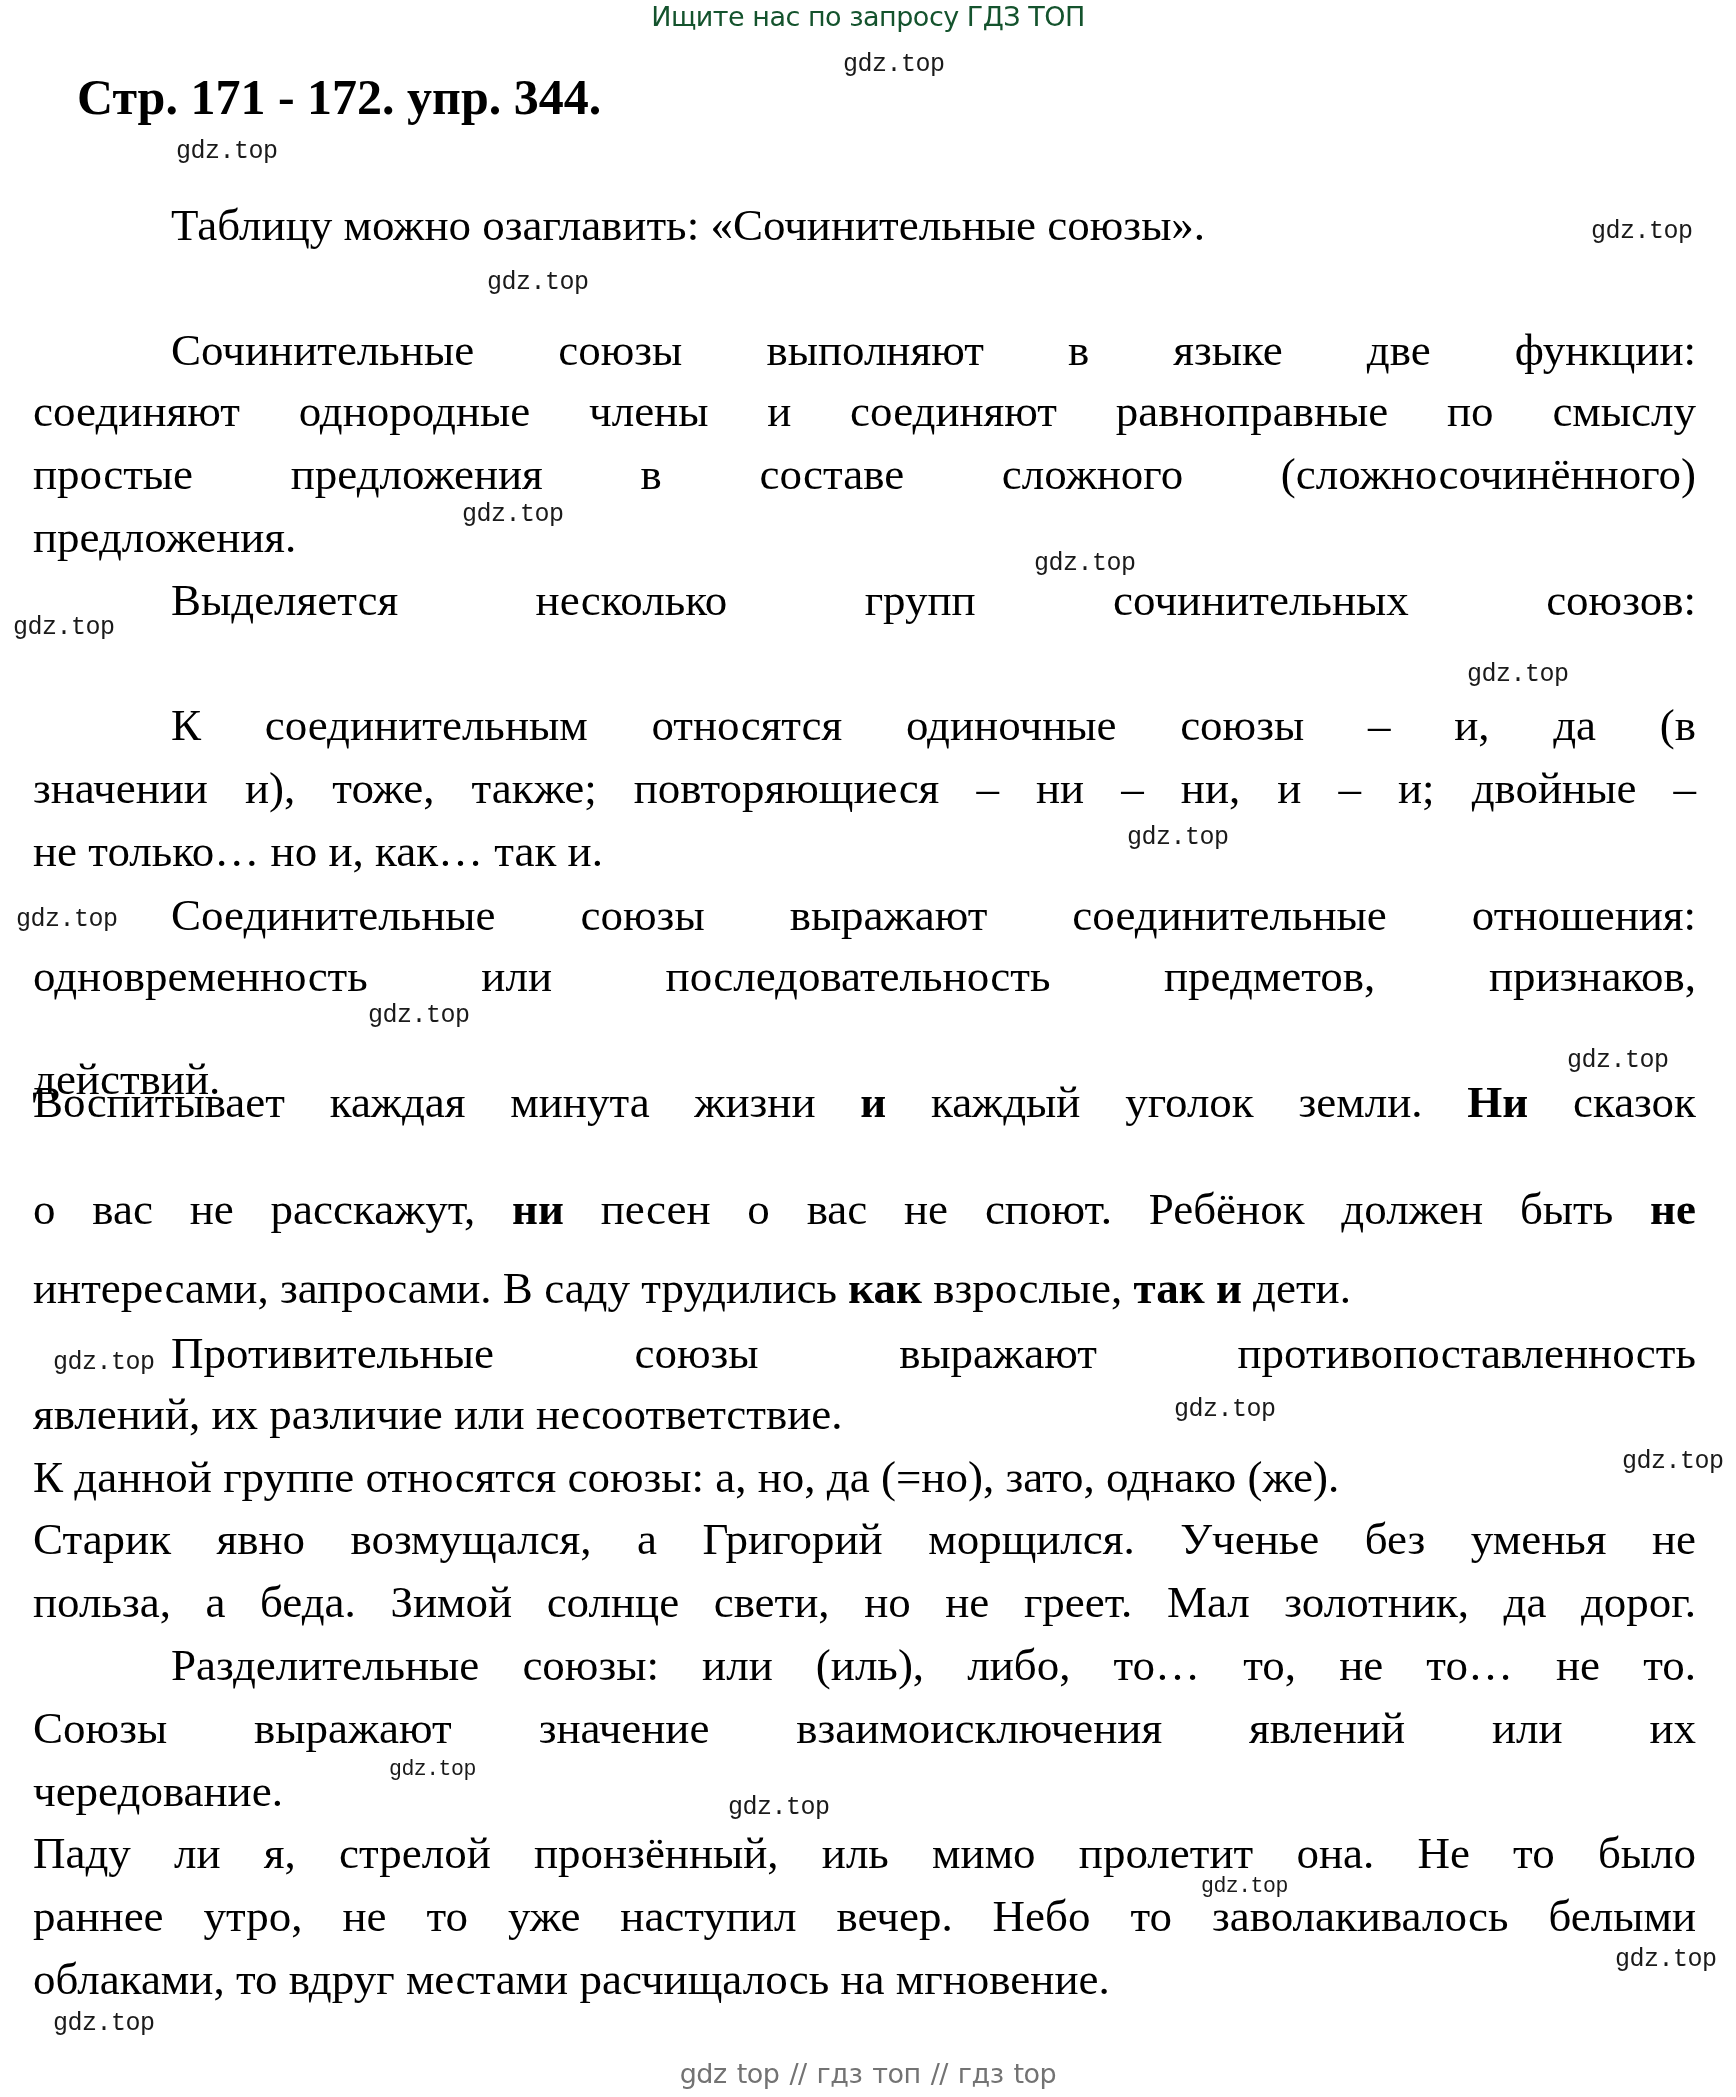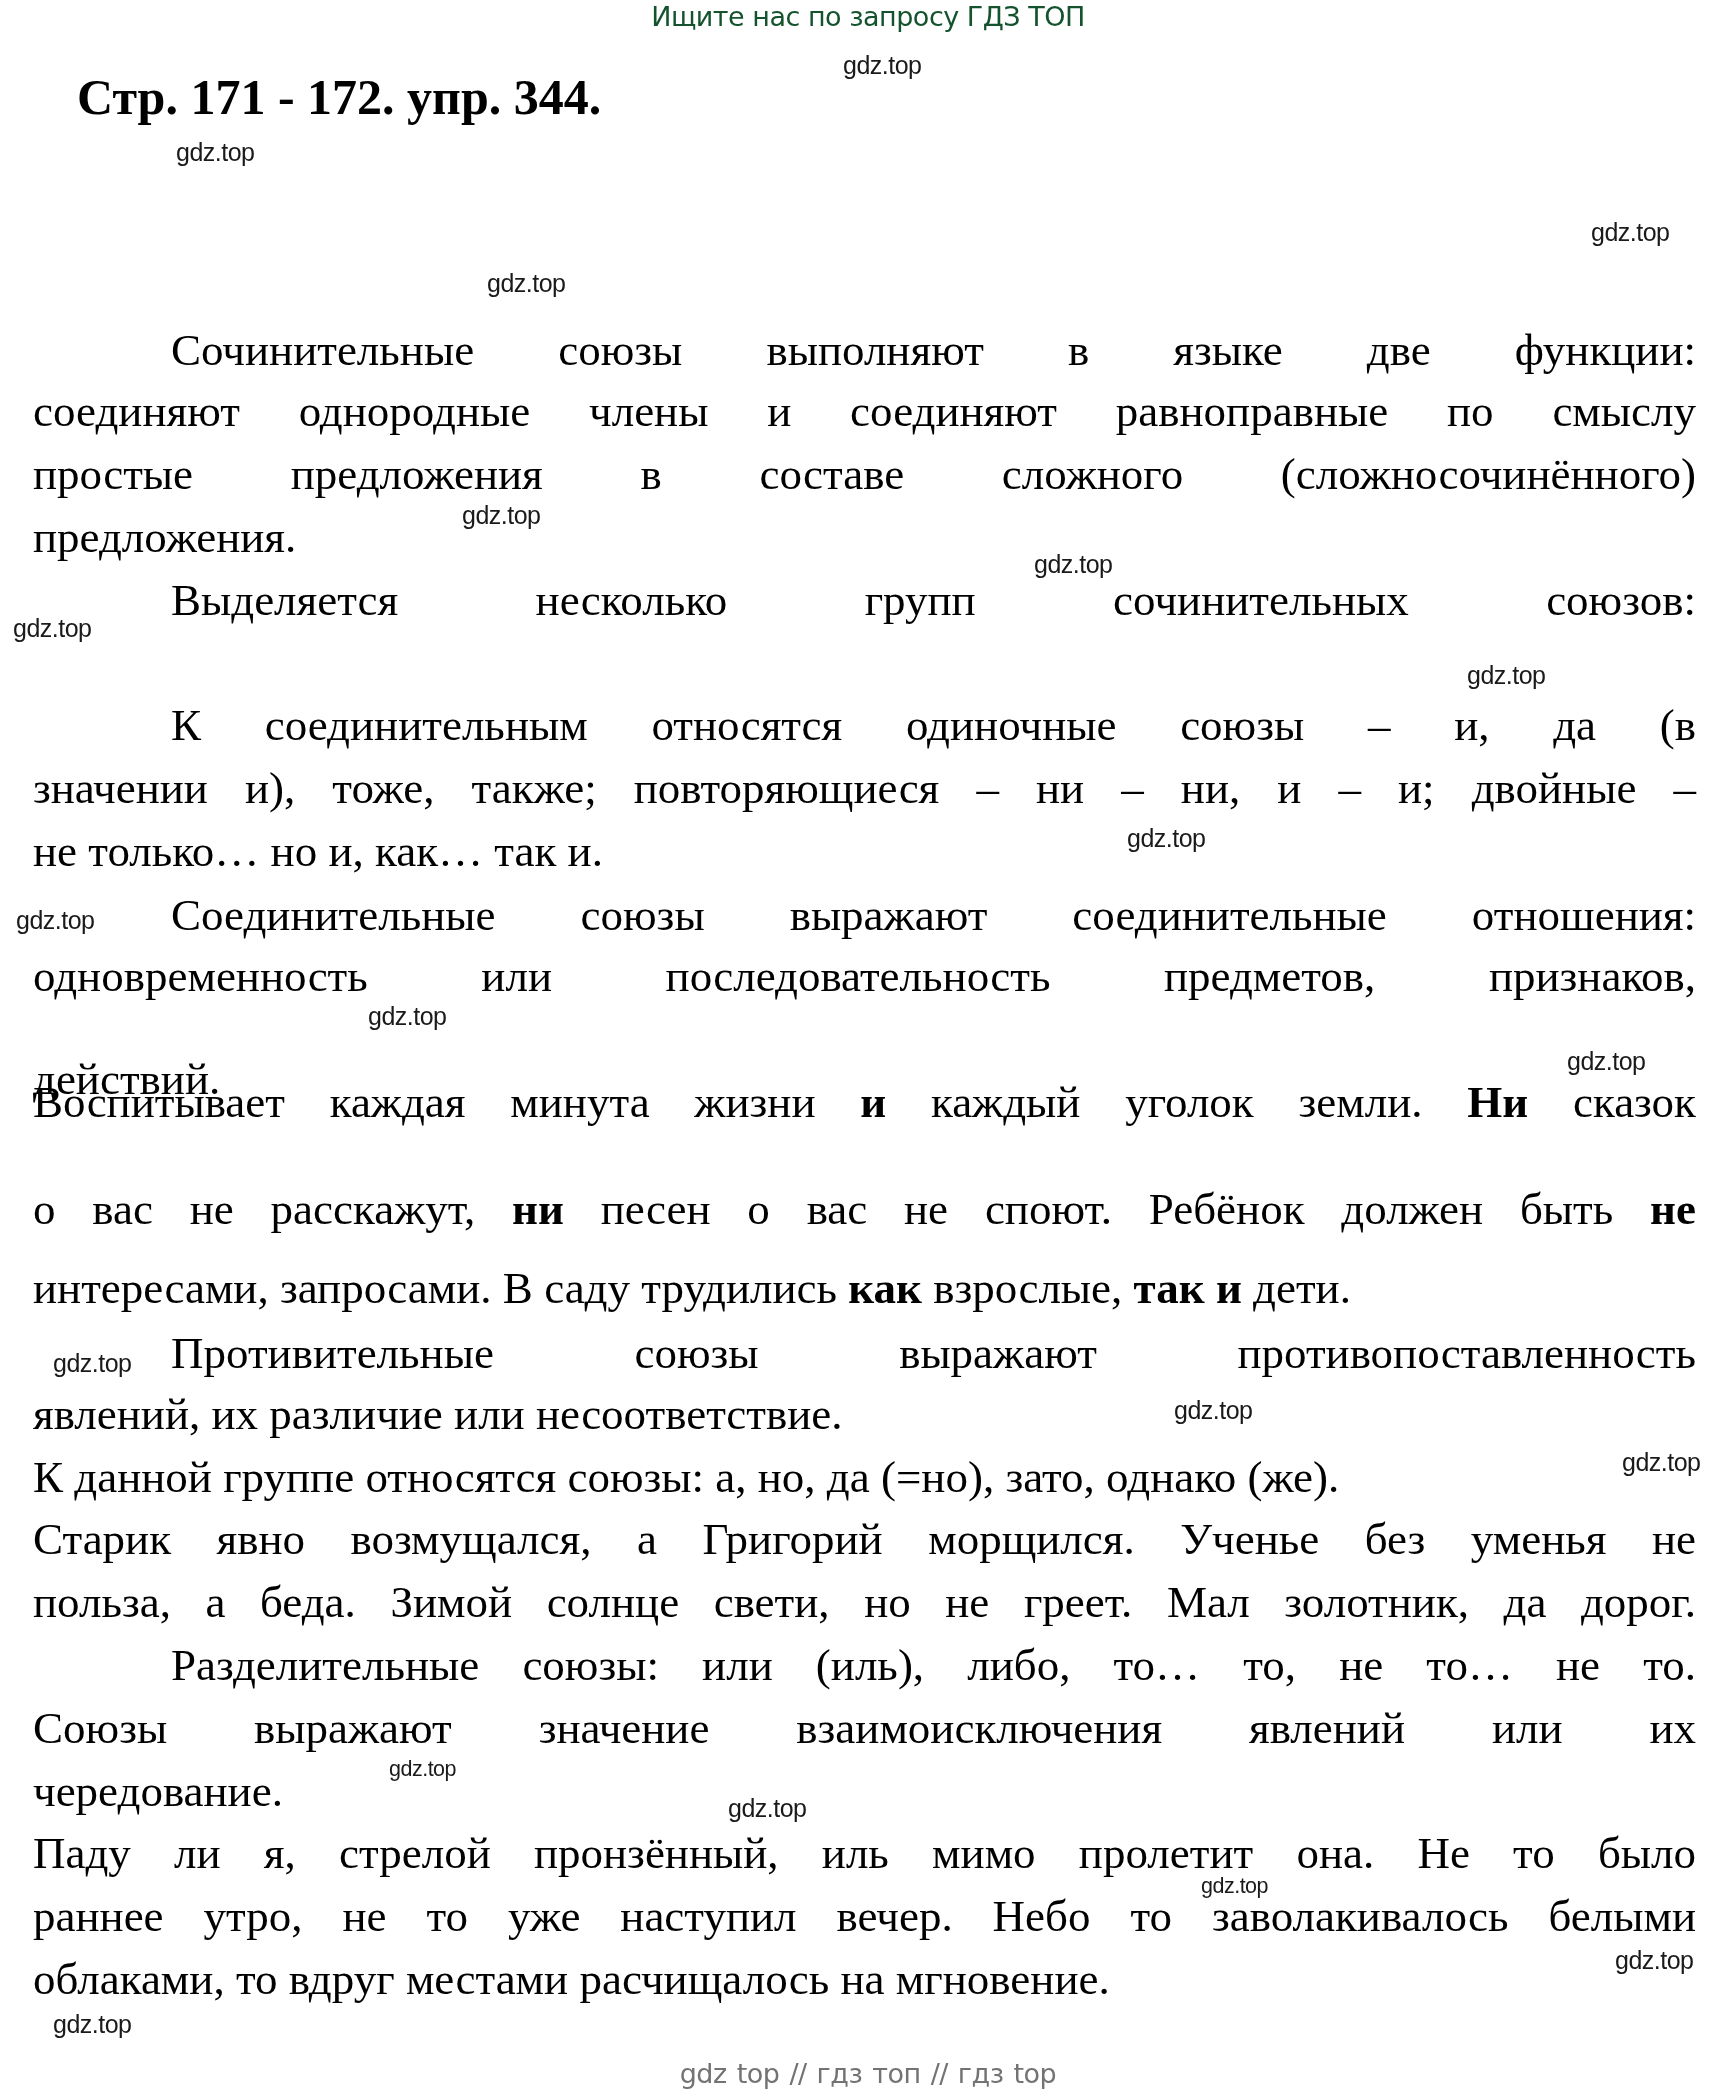--- a/index.html
+++ b/index.html
@@ -22,37 +22,38 @@
   }
   .line {
     position: absolute; left: 33px; width: 1663px; height: 62px;
     font-family: "Liberation Serif", serif; font-size: 45px; line-height: 62px; color: #000;
     white-space: nowrap; text-align: justify; text-align-last: justify;
   }
   .line.indent { left: 171px; width: 1525px; }
   .line.last { text-align: left; text-align-last: left; }
   .line b { font-weight: bold; }
   .wm {
-    position: absolute; font-family: Liberation Sans, sans-serif; font-size: 25px; line-height: 28px;
+    position: absolute; font-family: Liberation Mono, monospace; font-size: 25px; line-height: 28px;
     color: #1a1a1a; letter-spacing: -0.5px; white-space: nowrap;
   }
 </style>
 </head>
 <body>
 
 <div class="page">
 
   <div class="promo" style="color:#14532d;">Ищите нас по запросу ГДЗ ТОП</div>
 
   <div class="wm" style="left:843px;top:51px;">gdz.top</div>
 
   <div class="title">Стр. 171 - 172. упр. 344.</div>
 
   <div class="wm" style="left:176px;top:138px;">gdz.top</div>
 
+  <div class="line indent last" style="top:194px;">Таблицу можно озаглавить: «Сочинительные союзы».</div>
   <div class="wm" style="left:1591px;top:218px;">gdz.top</div>
   <div class="wm" style="left:487px;top:269px;">gdz.top</div>
 
   <div class="line" style="top:380px;">соединяют однородные члены и соединяют равноправные по смыслу</div>
   <div class="line indent" style="top:319px;">Сочинительные союзы выполняют в языке две функции:</div>
   <div class="line" style="top:443px;">простые предложения в составе сложного (сложносочинённого)</div>
   <div class="wm" style="left:462px;top:501px;">gdz.top</div>
   <div class="line last" style="top:506px;">предложения.</div>
   <div class="wm" style="left:1034px;top:550px;">gdz.top</div>
 

